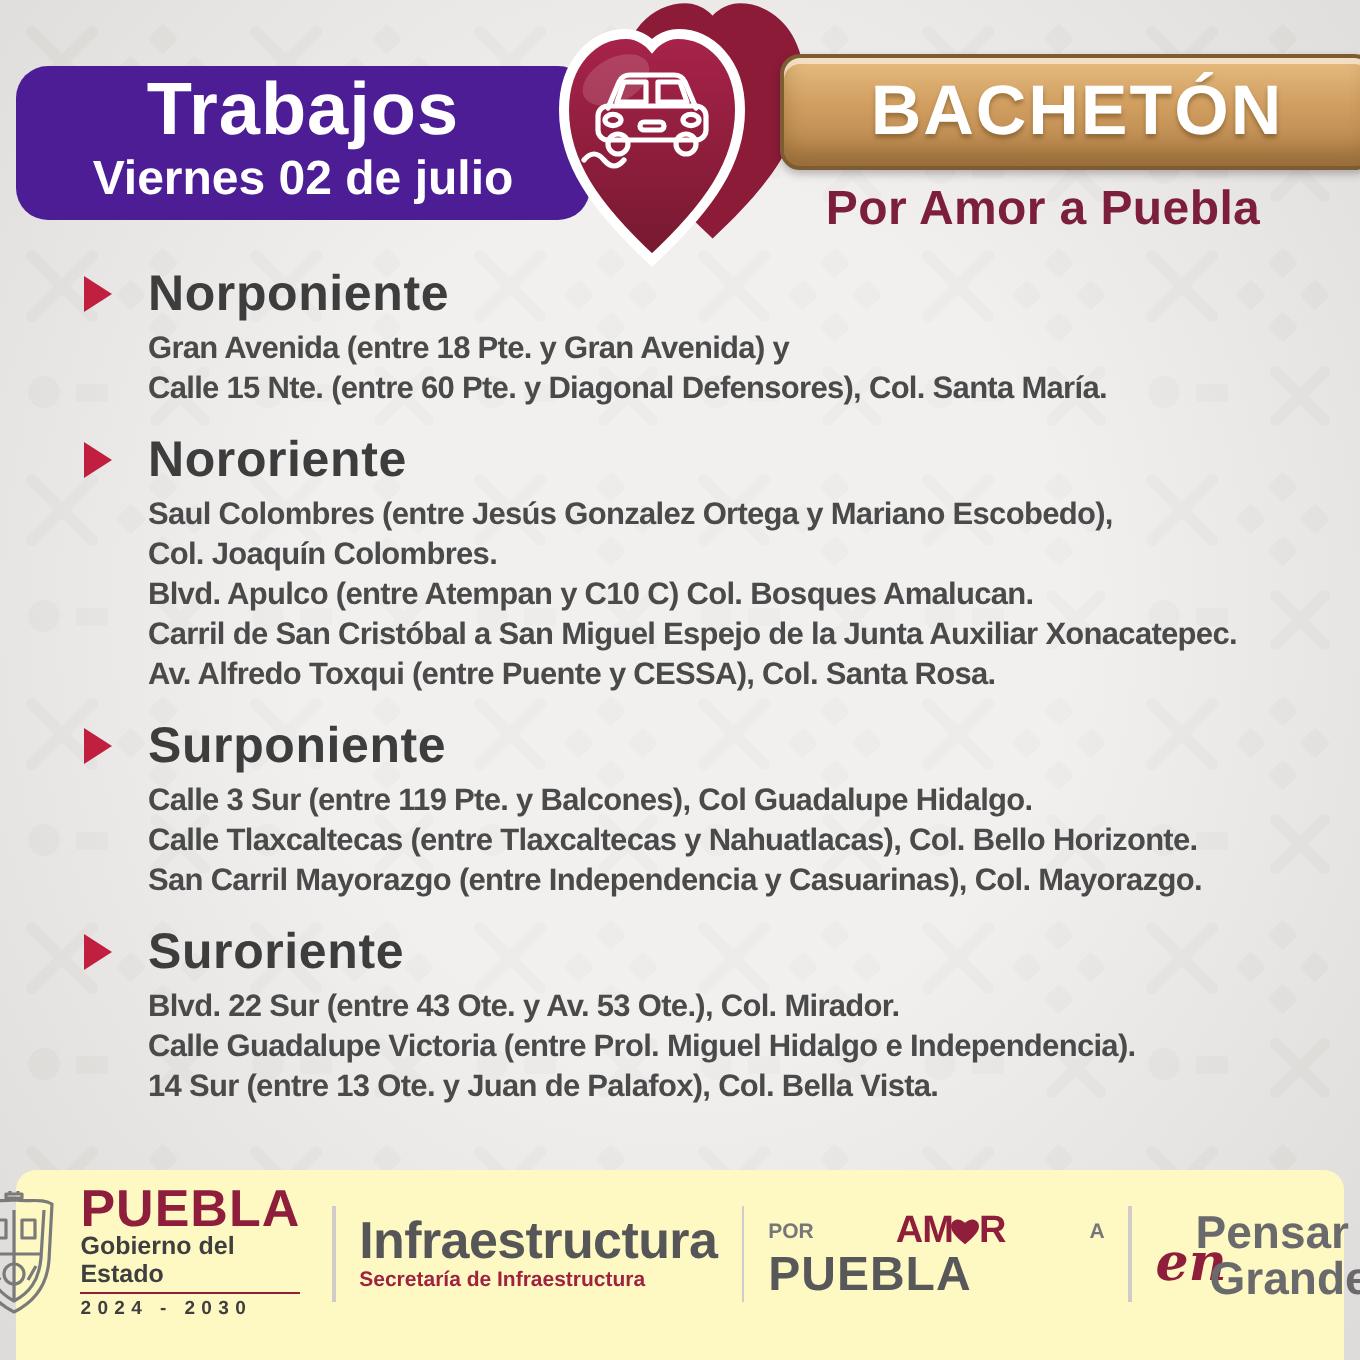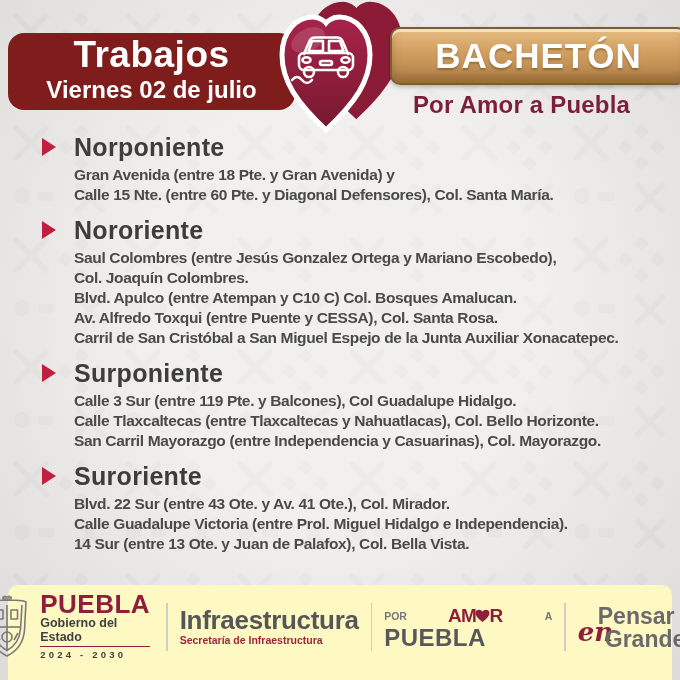--- a/index.html
+++ b/index.html
@@ -8,21 +8,21 @@
     background:#e9e7e5;
     font-family:"Liberation Sans","DejaVu Sans",sans-serif;
   }
   .bg-pattern{position:absolute;inset:0;z-index:0;}
   .vignette{position:absolute;inset:0;z-index:0;
     background:radial-gradient(ellipse at 50% 45%, rgba(255,255,255,0.38) 40%, rgba(120,115,110,0.10) 100%);}
 
   
   .banner-trabajos{
     position:absolute;left:8px;top:33px;width:287px;height:77px;z-index:1;
-    background:#7f1d1d;border-radius:16px;color:#fff;text-align:center;
+    background:#4c1d95;border-radius:16px;color:#fff;text-align:center;
   }
   .t-title{font-size:37px;font-weight:800;letter-spacing:.5px;margin-top:1px;line-height:42px;}
   .t-date{font-size:24px;font-weight:700;line-height:28px;}
 
   .heart-wrap{position:absolute;left:268px;top:0;z-index:2;width:150px;height:140px;}
 
   .banner-gold{
     position:absolute;left:390px;top:27px;width:297px;height:58px;z-index:3;
     border-radius:10px;border:2px solid #7d5c33;box-sizing:border-box;
     background:linear-gradient(180deg,#e6bc80 0%,#d09d5f 45%,#b2824a 100%);
@@ -154,22 +154,22 @@
 
   <div class="sec">
     <div class="sec-head">
       <span class="bullet"></span>
       <h2 class="sec-title">Nororiente</h2>
     </div>
     <div class="sec-lines">
       <div class="line">Saul Colombres (entre Jesús Gonzalez Ortega y Mariano Escobedo),</div>
       <div class="line">Col. Joaquín Colombres.</div>
       <div class="line">Blvd. Apulco (entre Atempan y C10 C) Col. Bosques Amalucan.</div>
+      <div class="line">Carril de San Cristóbal a San Miguel Espejo de la Junta Auxiliar Xonacatepec.</div>
       <div class="line">Av. Alfredo Toxqui (entre Puente y CESSA), Col. Santa Rosa.</div>
-      <div class="line">Carril de San Cristóbal a San Miguel Espejo de la Junta Auxiliar Xonacatepec.</div>
     </div>
   </div>
 
   <div class="sec">
     <div class="sec-head">
       <span class="bullet"></span>
       <h2 class="sec-title">Surponiente</h2>
     </div>
     <div class="sec-lines">
       <div class="line">Calle 3 Sur (entre 119 Pte. y Balcones), Col Guadalupe Hidalgo.</div>
@@ -177,21 +177,21 @@
       <div class="line">San Carril Mayorazgo (entre Independencia y Casuarinas), Col. Mayorazgo.</div>
     </div>
   </div>
 
   <div class="sec">
     <div class="sec-head">
       <span class="bullet"></span>
       <h2 class="sec-title">Suroriente</h2>
     </div>
     <div class="sec-lines">
-      <div class="line">Blvd. 22 Sur (entre 43 Ote. y Av. 41 Ote.), Col. Mirador.</div>
+      <div class="line">Blvd. 22 Sur (entre 43 Ote. y Av. 53 Ote.), Col. Mirador.</div>
       <div class="line">Calle Guadalupe Victoria (entre Prol. Miguel Hidalgo e Independencia).</div>
       <div class="line">14 Sur (entre 13 Ote. y Juan de Palafox), Col. Bella Vista.</div>
     </div>
   </div>
 
 </div>
 
 <div class="footer">
 
   <svg class="coat" width="46" height="64" viewBox="0 0 46 64">

